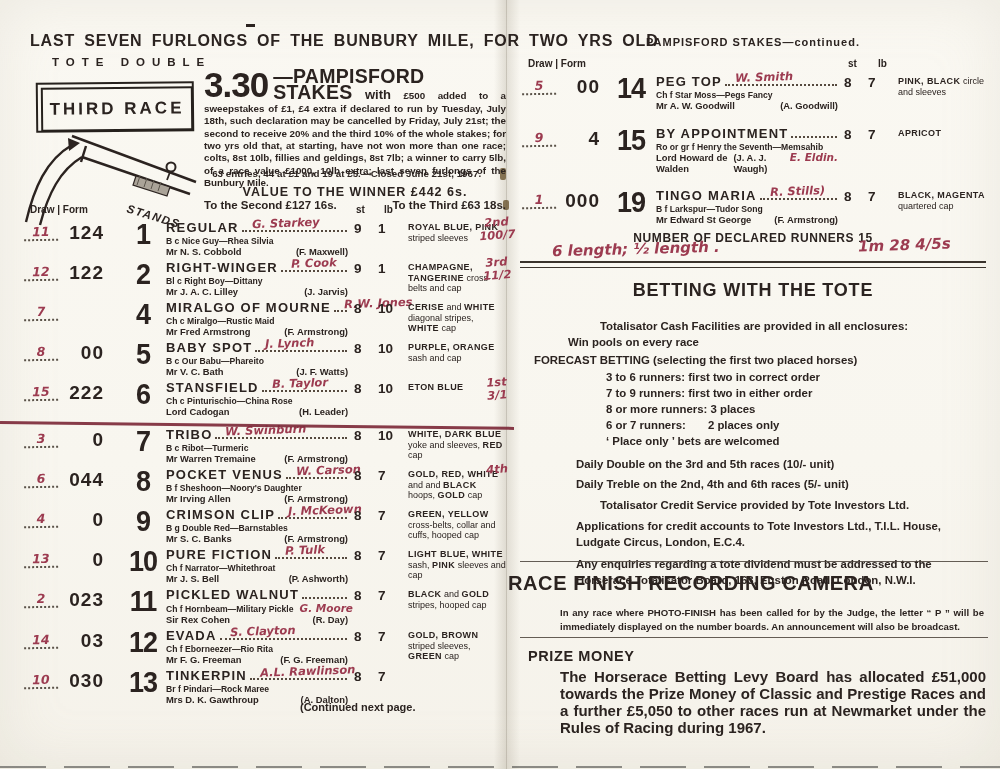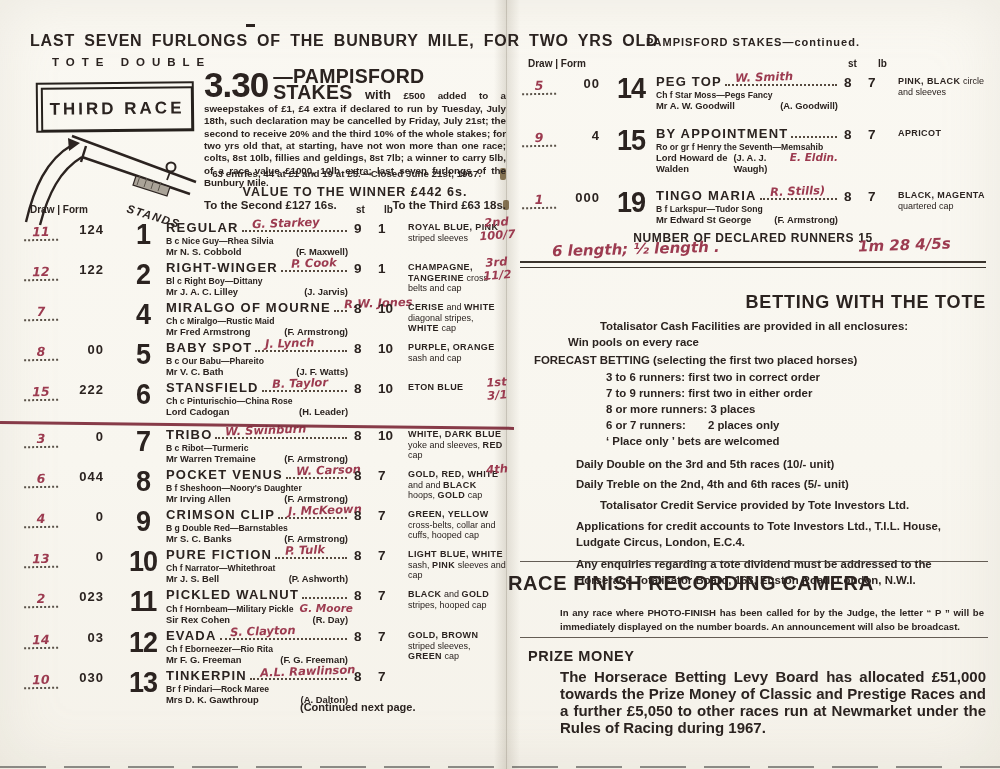--- a/index.html
+++ b/index.html
@@ -66,21 +66,21 @@
   
   .rows{position:absolute;}
   .rows-left{left:24px;top:220px;width:482px;}
   .rows-right{left:522px;top:74px;width:466px;}
   .runner-row{display:grid;margin-bottom:3px;}
   .rows-left .runner-row{grid-template-columns:42px 54px 46px 188px 24px 30px 1fr;min-height:36px;}
   .rows-right .runner-row{grid-template-columns:38px 46px 50px 188px 24px 30px 1fr;min-height:38px;margin-bottom:14px;}
   .cell{position:relative;}
   .c-draw{padding-top:2px;}
   .draw-line{display:inline-block;min-width:34px;border-bottom:2px dotted #5a5248;text-align:center;font-size:12.5px;line-height:13px;transform:rotate(-1deg);}
-  .c-form{font-size:13px;font-weight:800;text-align:right;padding-right:16px;padding-top:2px;letter-spacing:1px;}
+  .c-form{font-size:19px;font-weight:800;text-align:right;padding-right:16px;padding-top:2px;letter-spacing:1px;}
   .rows-right .c-form{padding-right:6px;}
   .c-num{font-size:27px;font-weight:800;text-align:center;line-height:26px;letter-spacing:-1px;transform:scaleY(1.08);transform-origin:top;}
   .c-name{padding-right:4px;}
   .nline{display:flex;align-items:baseline;}
   .hname{font-size:13px;font-weight:800;letter-spacing:1.2px;white-space:nowrap;}
   .dots{flex:1;border-bottom:2px dotted #55493e;margin:0 3px 3px 3px;position:relative;min-width:10px;}
   .jockey{position:absolute;left:10px;top:-14px;font-size:11.5px;white-space:nowrap;transform:rotate(-2deg);}
   .bline{font-size:8.6px;font-weight:bold;line-height:10px;margin-top:1px;white-space:nowrap;}
   .oline{display:flex;justify-content:space-between;font-size:9.4px;font-weight:bold;line-height:11px;padding-right:2px;}
   .l2hw,.l3hw{font-size:10.5px;margin-left:6px;white-space:nowrap;}
@@ -91,21 +91,21 @@
   .rows-left .note{right:-14px;}
 
   .winner-line{position:absolute;left:0;top:424px;width:514px;height:3px;background:#7d2a3a;transform:rotate(.65deg);opacity:.92;}
   .continued{position:absolute;left:300px;top:701px;font-size:11px;font-weight:800;}
 
   
   .declared{position:absolute;left:520px;top:231px;width:466px;text-align:center;font-size:12px;font-weight:800;letter-spacing:.6px;}
   .rule-double{position:absolute;left:520px;top:261px;width:466px;height:4px;border-top:2px solid #3a332c;border-bottom:1px solid #3a332c;}
   .hw-dist{position:absolute;left:552px;top:240px;font-size:15px;transform:rotate(-1.5deg);}
   .hw-time{position:absolute;left:858px;top:236px;font-size:15px;transform:rotate(-2deg);}
-  .betting-title{position:absolute;left:520px;top:280px;width:466px;text-align:right;font-size:18px;font-weight:800;letter-spacing:.8px;margin-top:12px;}
+  .betting-title{position:absolute;left:520px;top:280px;width:466px;text-align:center;font-size:18px;font-weight:800;letter-spacing:.8px;}
   .betting{position:absolute;left:528px;top:318px;width:460px;font-size:11.4px;font-weight:bold;line-height:16.2px;}
   .bet-line{white-space:normal;}
   .hrule{position:absolute;left:520px;width:468px;border-top:1.3px solid #4a423a;opacity:.85;}
   .rule-a{top:561px;}
   .rule-b{top:637px;}
   .camera-title{position:absolute;left:508px;top:572px;font-size:20px;font-weight:800;letter-spacing:.6px;}
   .camera-text{position:absolute;left:560px;top:593px;width:424px;font-size:9.6px;font-weight:bold;line-height:13.6px;text-align:justify;margin-top:13px;}
   .prize-title{position:absolute;left:528px;top:648px;font-size:14.5px;font-weight:800;letter-spacing:.6px;}
   .prize-text{position:absolute;left:560px;top:668px;width:426px;font-size:15px;font-weight:bold;line-height:17px;text-align:justify;}
 </style>

